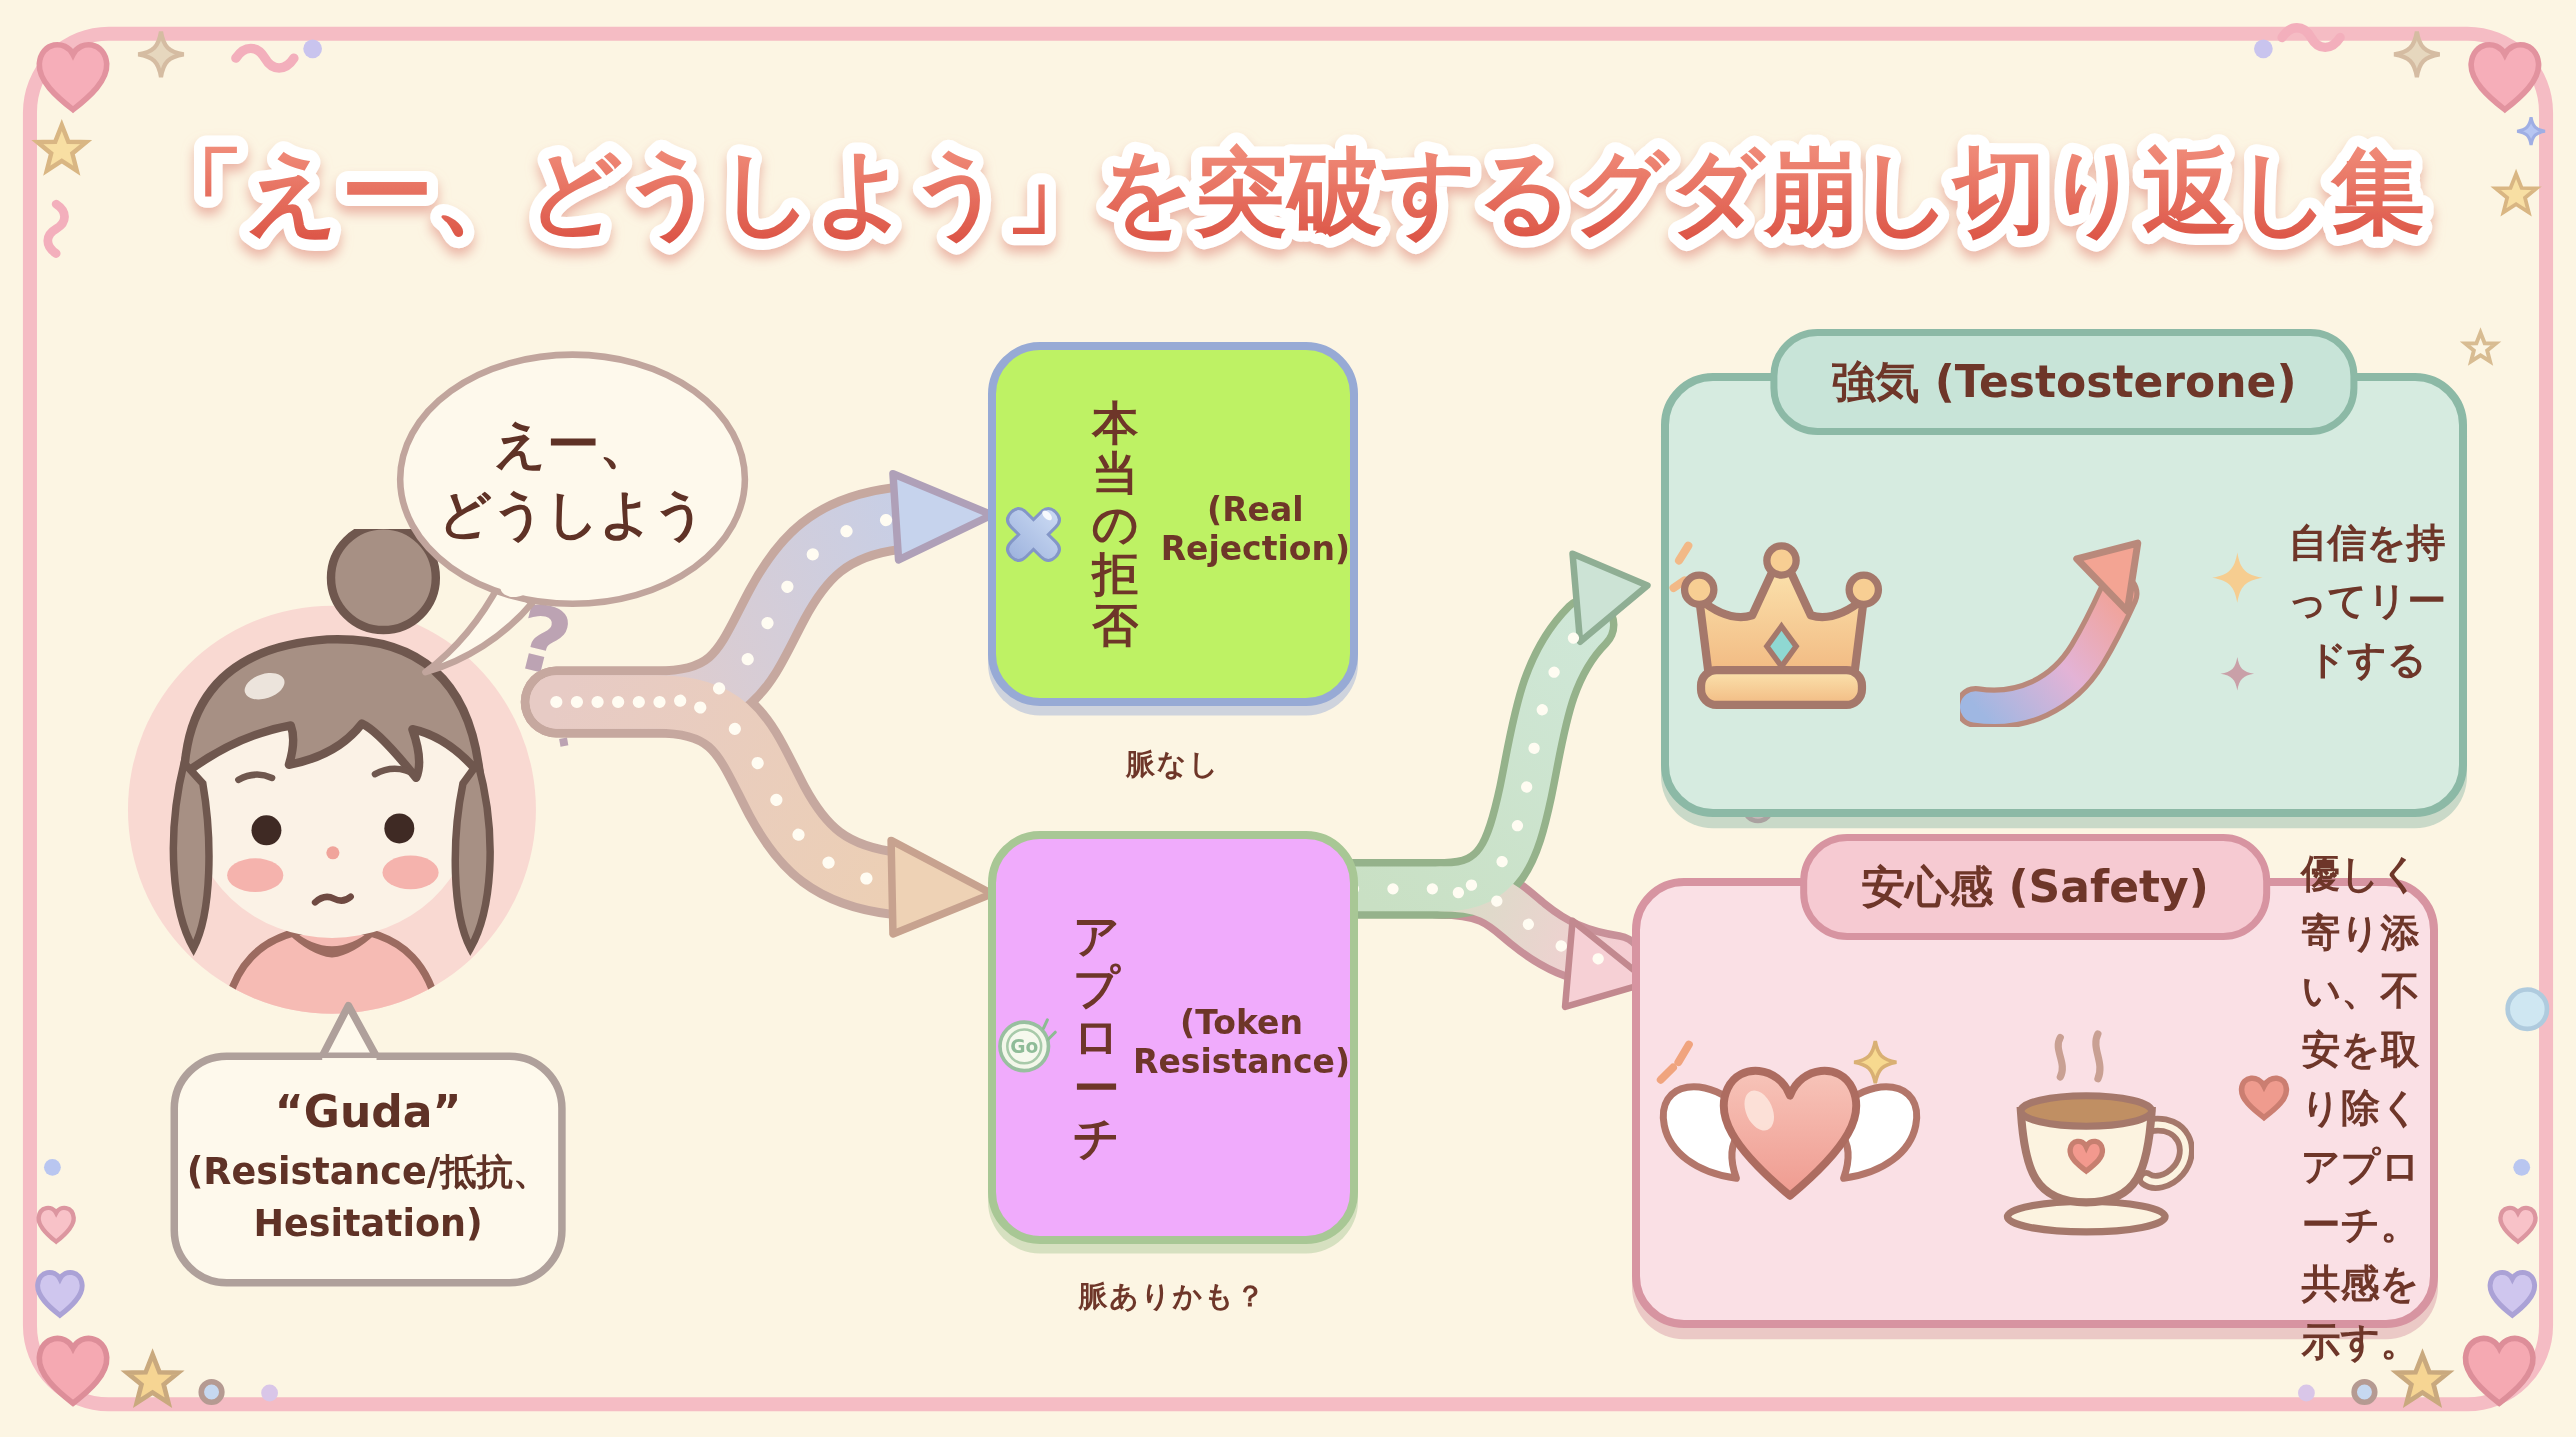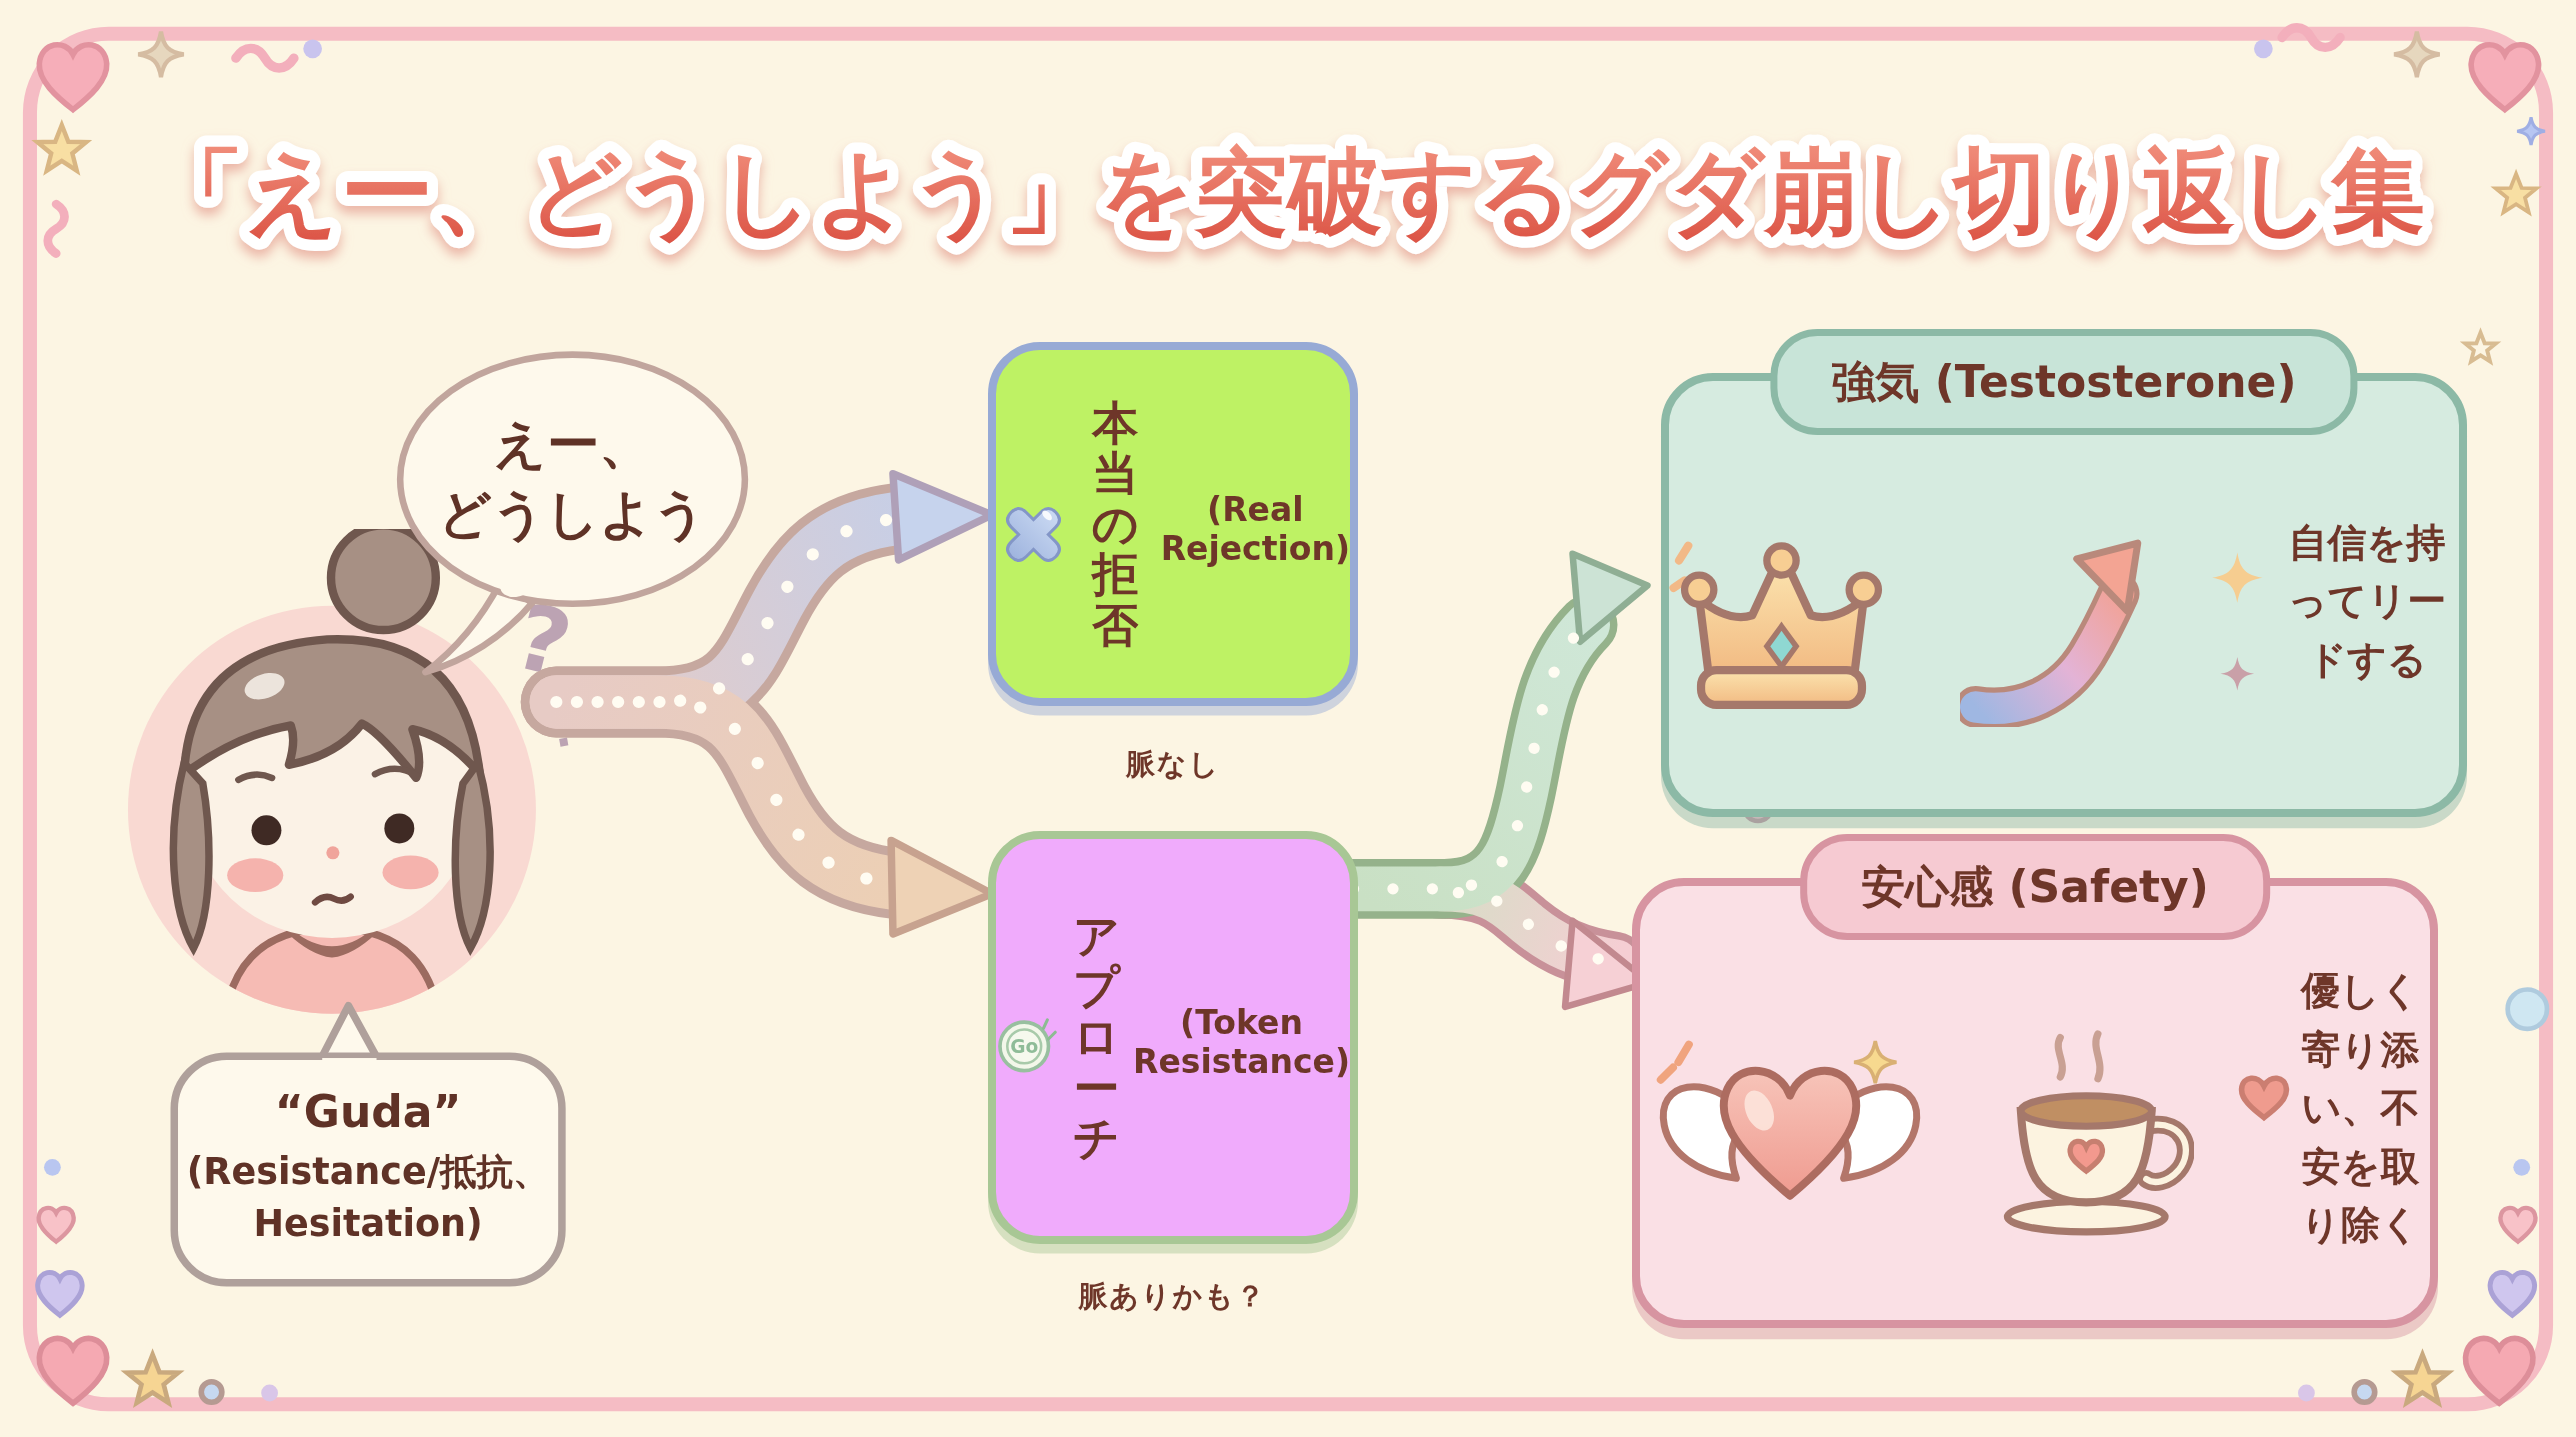--- a/index.html
+++ b/index.html
@@ -298,17 +298,18 @@
         <path d="M 42 96 C 46 162 58 198 115 198 C 172 198 184 162 188 96 Z" fill="#FCF3E0" stroke="#A5786B" stroke-width="9"></path>
         <ellipse cx="115" cy="96" rx="73" ry="17" fill="#C08F63" stroke="#A5786B" stroke-width="8"></ellipse>
         <path d="M 115 136 C 111 127 98 128 97 139 C 96 148 105 155 115 163 C 125 155 134 148 133 139 C 132 128 119 127 115 136 Z" fill="#F3998E" stroke="#C77F70" stroke-width="6"></path>
       </svg>
       <svg width="54" height="131" viewBox="0 0 58 140">
         <path d="M 29 20 C 23 8 6 9 5 23 C 4 34 16 44 29 54 C 42 44 54 34 53 23 C 52 9 35 8 29 20 Z" fill="#EF9B8E" stroke="#CB7E71" stroke-width="6"></path>
       </svg>
     </div>
     <div class="bodyline jp" style="margin-top:11.2px">
       <div>優しく寄り添い、不安を取り除く</div>
+      <div>アプローチ。共感を示す。</div>
     </div>
   </div>
 
 </div>
 
 
 </body></html>

